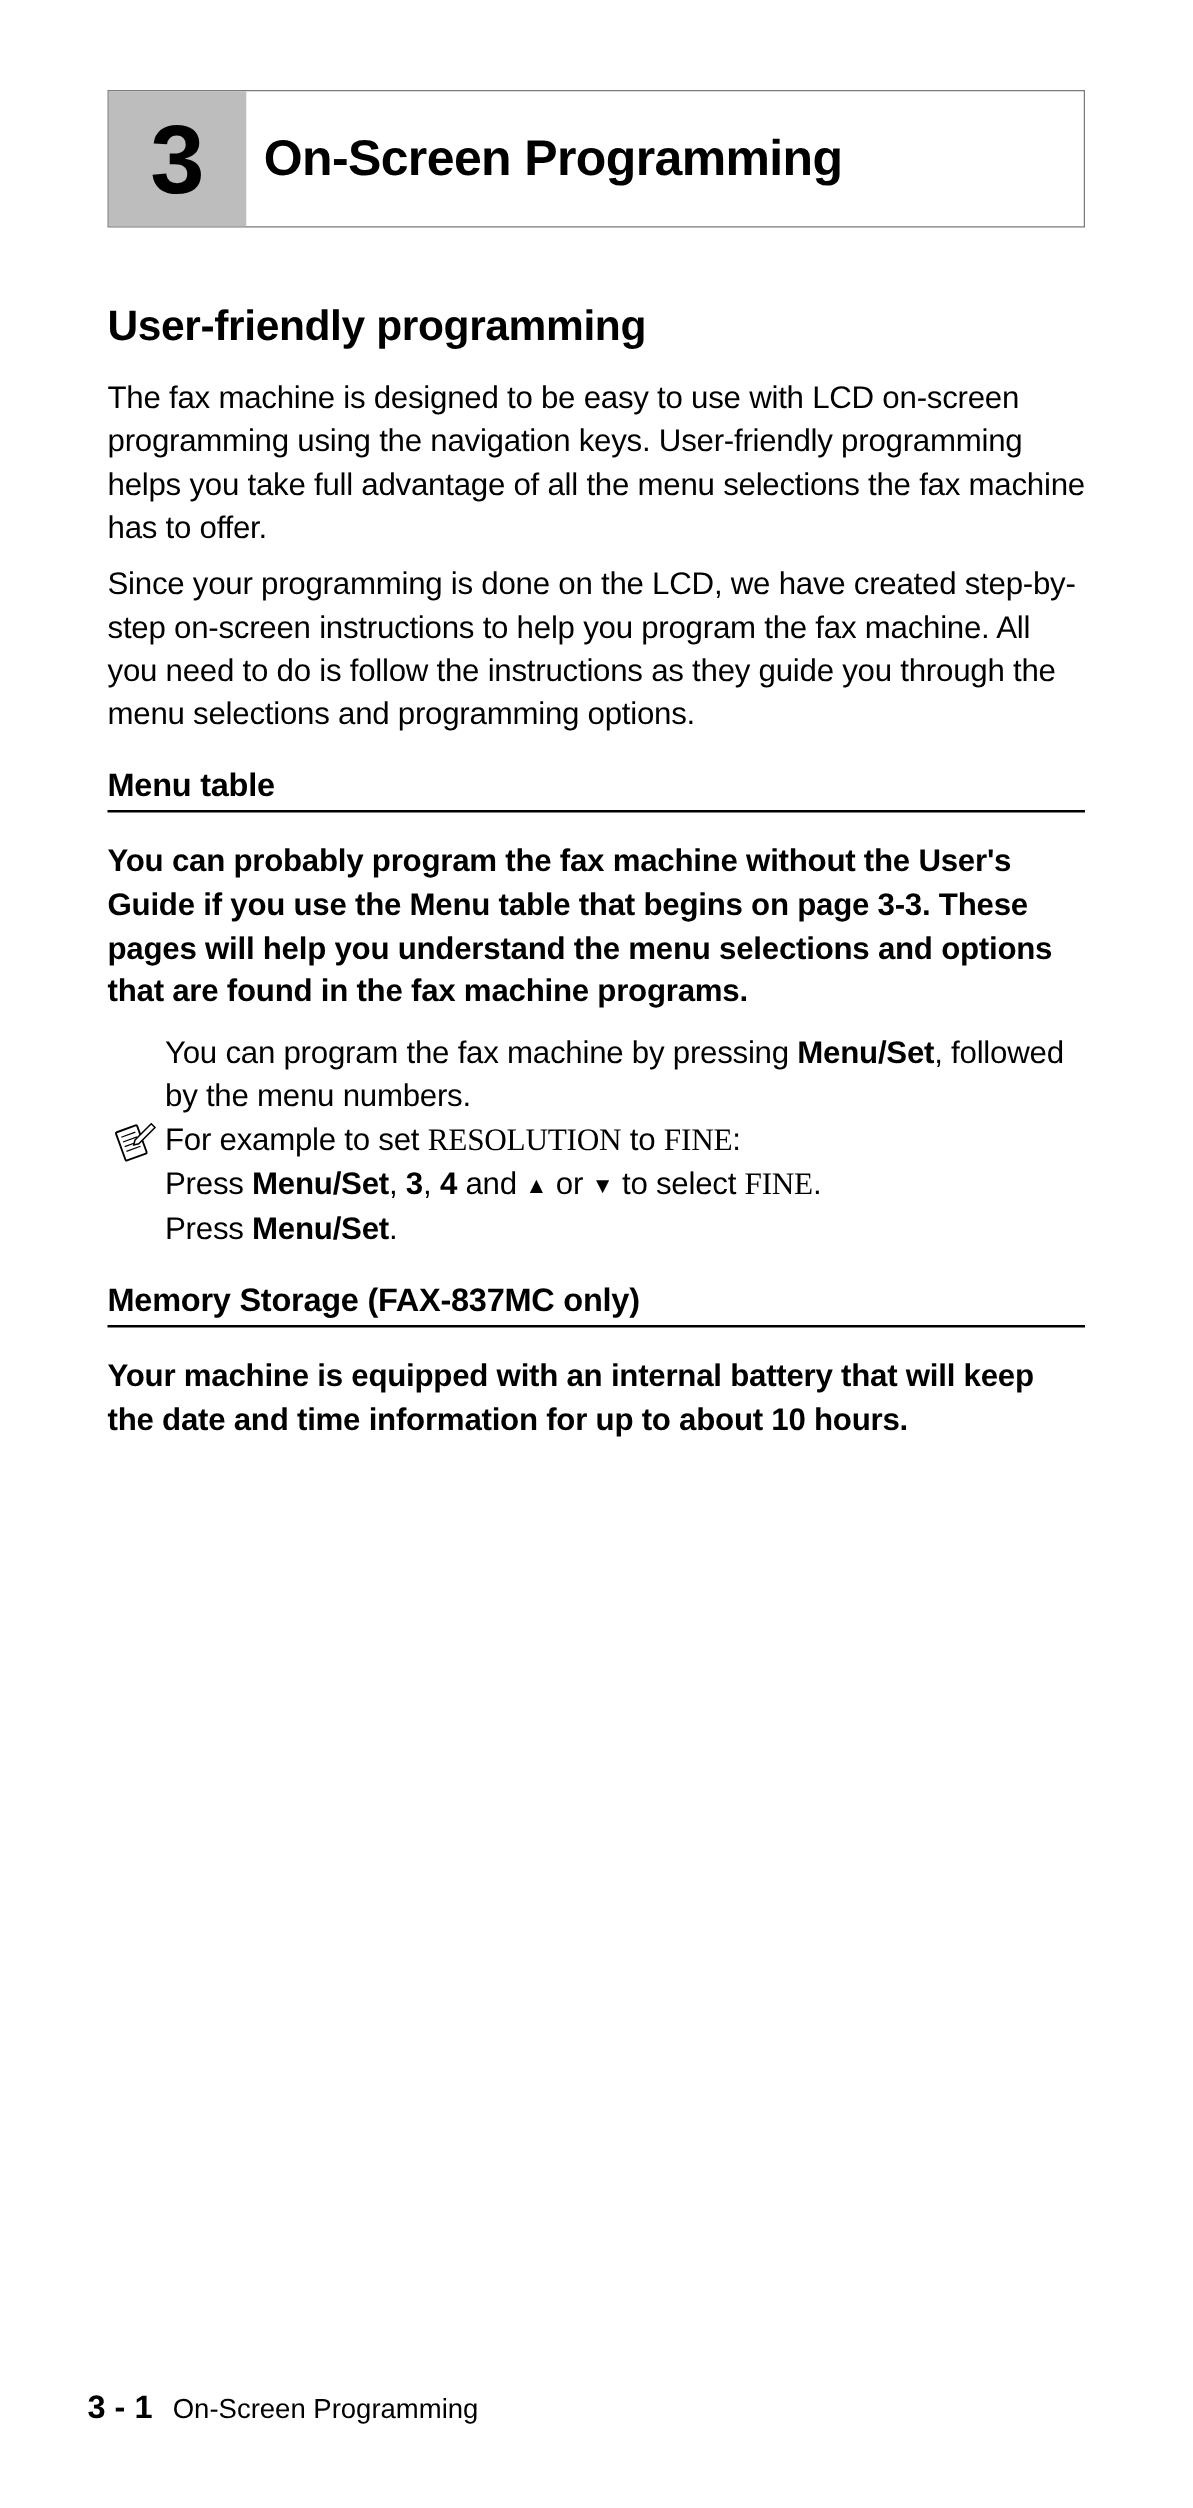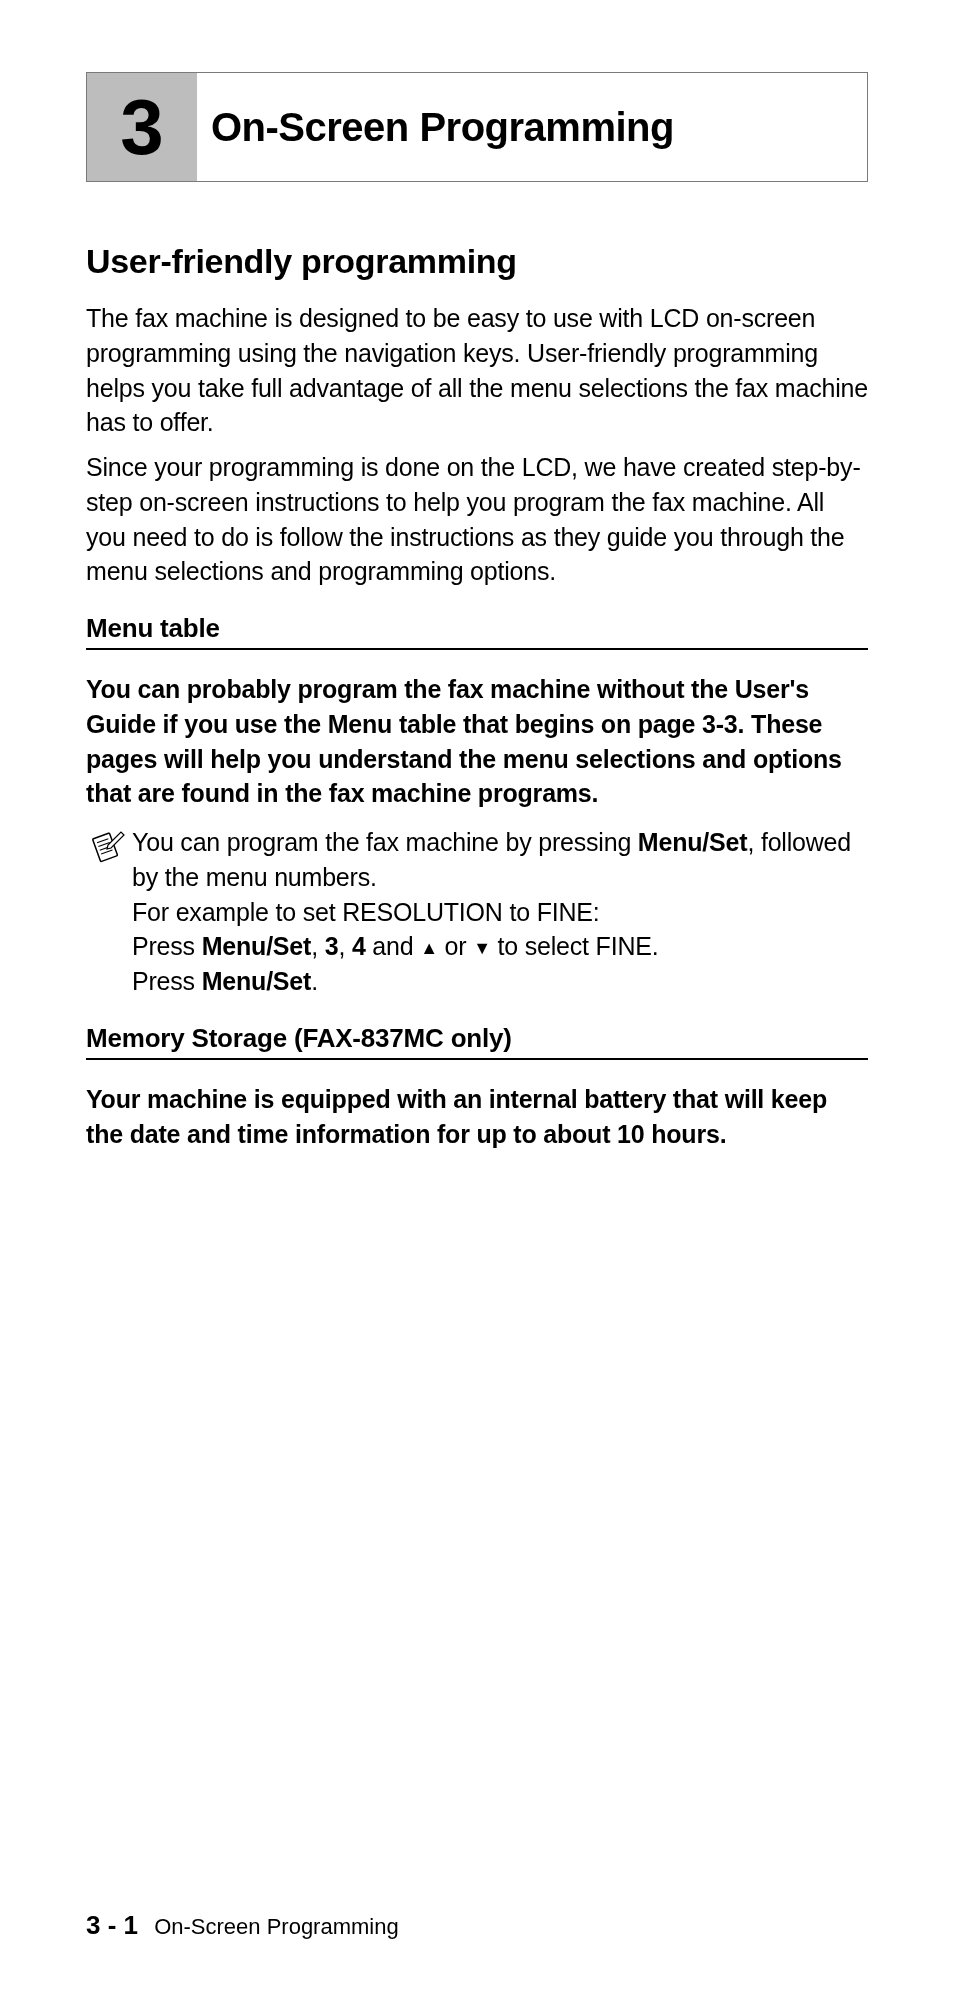--- a/index.html
+++ b/index.html
@@ -74,47 +74,48 @@
     margin-top: 12px;
     margin-bottom: 10px;
     letter-spacing: -0.2px;
     font-weight: bold;
   }
   .note-block {
     display: flex;
     gap: 6px;
     margin-top: 14px;
     margin-bottom: 10px;
+    align-items: center;
   }
   .note-icon {
     flex-shrink: 0;
     width: 40px;
     height: 40px;
     margin-top: 2px;
   }
   .note-text {
     font-size: 25px;
     line-height: 1.39;
     letter-spacing: -0.2px;
   }
   .note-text .bold { font-weight: 700; }
   .note-text .mono {
-    font-family: Liberation Sans, sans-serif;
+    font-family: Liberation Serif, serif;
     font-size: 25px;
   }
   .arrow {
     display: inline-block;
     font-size: 18px;
     position: relative;
     top: -1px;
   }
   .footer {
     position: absolute;
     bottom: 65px;
-    left: 86px;
+    left: 70px;
     font-size: 22px;
   }
   .footer .pg {
     font-weight: 700;
     font-size: 26px;
     margin-right: 10px;
   }
 </style>
 </head>
 <body>

